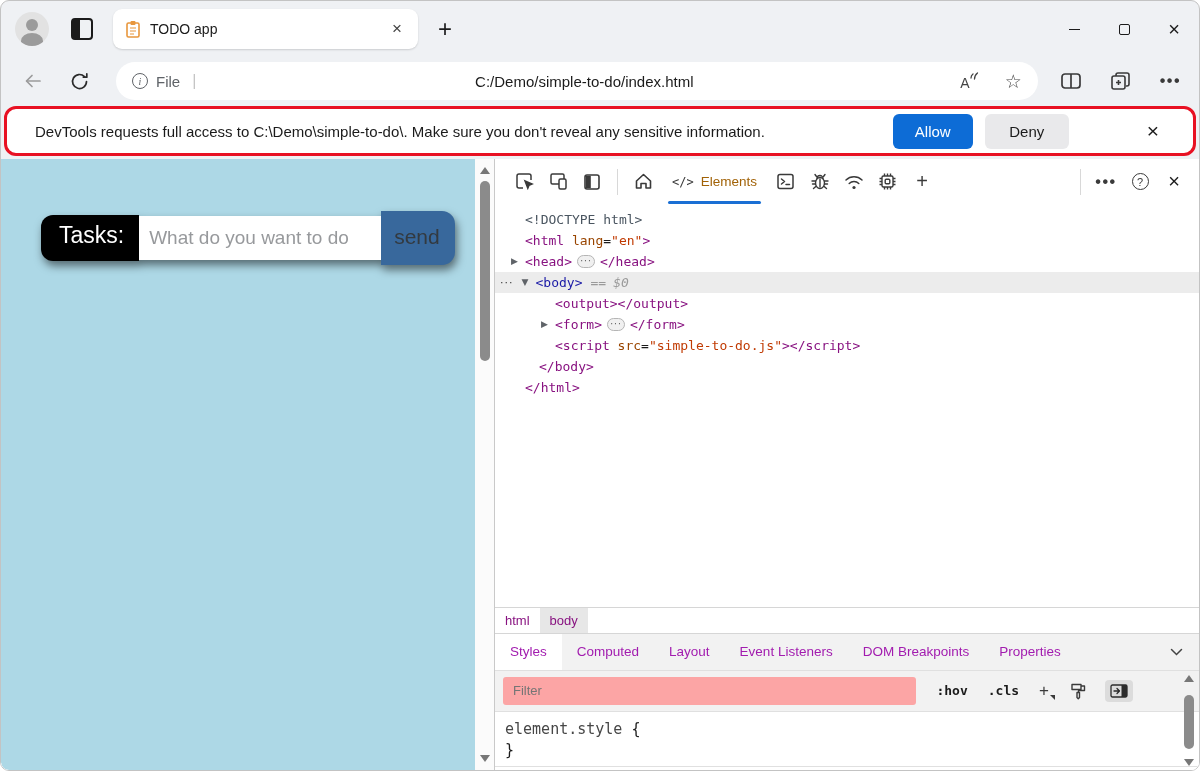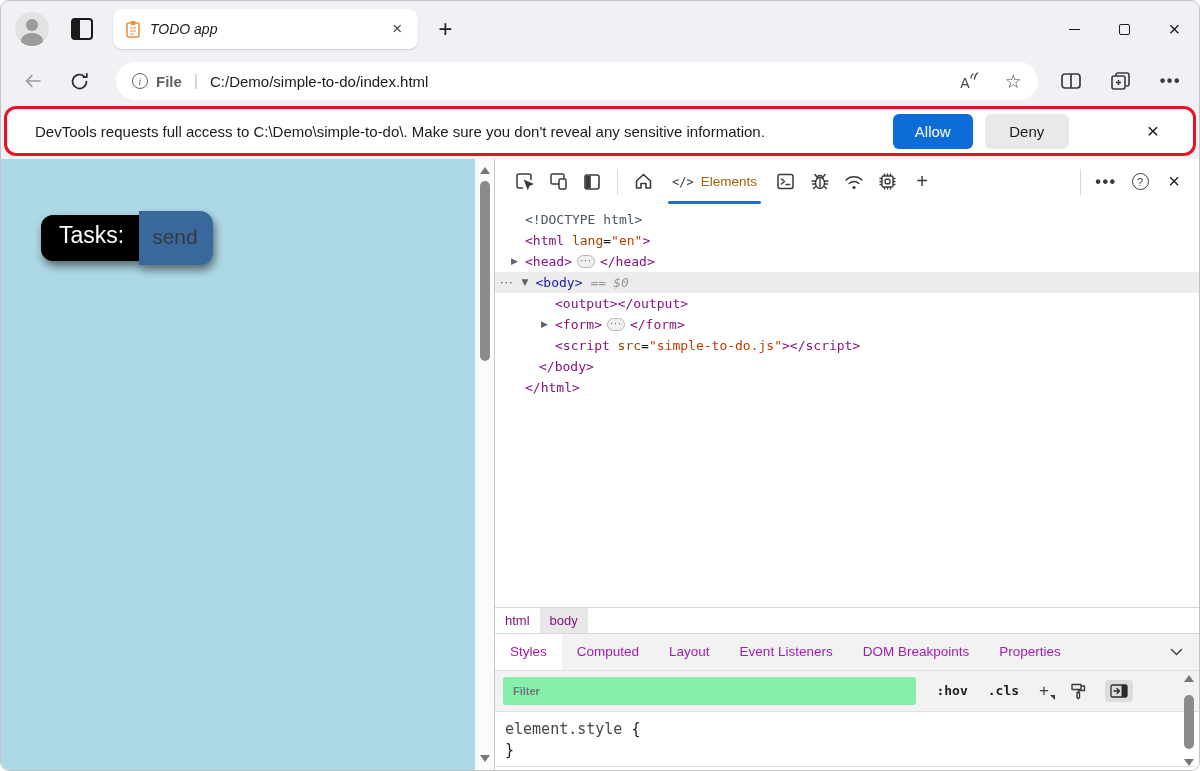--- a/index.html
+++ b/index.html
@@ -3,21 +3,21 @@
 <meta charset="utf-8">
 <style>
   * { box-sizing: border-box; }
   html,body { margin:0; padding:0; background:#fff; }
   body { width:1200px; height:771px; font-family:"Liberation Sans", sans-serif; }
 
   .window { width:1200px; height:771px; border:1px solid #c3c3c3; border-radius:9px;
     overflow:hidden; background:#eff1f4; display:flex; flex-direction:column; }
 
   
-  .titlebar { height:56px; display:flex; align-items:center; flex:none; position:relative;font-style:italic; }
+  .titlebar { height:56px; display:flex; align-items:center; flex:none; position:relative; }
   .avatar { width:34px; height:34px; border-radius:50%; background:#e2e2e2; margin-left:14px; position:relative; overflow:hidden; flex:none; }
   .avatar .head { position:absolute; left:11px; top:7px; width:12px; height:12px; border-radius:50%; background:#9b9b9b; }
   .avatar .bodyp { position:absolute; left:6px; top:21px; width:22px; height:16px; border-radius:50% 50% 0 0; background:#9b9b9b; }
   .tabactions { width:22px; height:22px; border:2px solid #1b1b1b; border-radius:4px; margin-left:22px; position:relative; flex:none; }
   .tabactions::before { content:""; position:absolute; left:0; top:0; bottom:0; width:7px; background:#1b1b1b; }
   .tab { margin-left:20px; width:305px; height:40px; background:#fff; border-radius:9px;
     box-shadow:0 1px 2px rgba(0,0,0,.15); display:flex; align-items:center; padding:0 10px 0 12px; }
   .tab-title { font-size:14px; color:#1b1b1b; margin-left:9px; flex:1; }
   .tab-close { font-size:17px; color:#444; width:22px; height:22px; display:flex; align-items:center; justify-content:center; border-radius:4px; }
   .newtab { font-size:24px; font-weight:300; color:#1b1b1b; margin-left:20px; }
@@ -27,23 +27,23 @@
   .max-glyph { width:11px; height:11px; border:1.6px solid #1b1b1b; border-radius:2px; display:block; }
   .close-glyph { font-size:20px; font-weight:300; line-height:1; }
 
   
   .navbar { height:48px; display:flex; align-items:center; flex:none; padding:0 18px 0 22px; }
   .nav-icon { flex:none; display:flex; align-items:center; justify-content:center; }
   .addressbar { flex:1; height:38px; background:#fff; border-radius:19px; margin-left:26px; margin-right:16px;
     display:flex; align-items:center; padding:0 16px; }
   .info-circle { width:16px; height:16px; border:1.3px solid #5f6368; border-radius:50%; color:#5f6368;
     font-size:10px; display:flex; align-items:center; justify-content:center; font-family:"Liberation Serif", serif; font-style:italic; flex:none; }
-  .file-label { color:#5f6368; font-size:15px; margin-left:8px;font-weight:bold; }
+  .file-label { color:#5f6368; font-size:15px; margin-left:8px; }
   .addr-sep { color:#c5c5c5; font-size:16px; margin:0 12px; }
-  .url-text { color:#1b1b1b; font-size:15px; flex:1; }
+  .url-text { color:#1b1b1b; font-size:15px; flex:1;text-align:center; }
   .read-aloud { position:relative; color:#444; font-size:14px; margin-right:26px; }
   .star { font-size:19px; color:#444; }
   .navbar > .right-icons { display:flex; align-items:center; gap:28px; margin-left:6px; color:#3a3a3a; }
   .more-dots { font-size:16px; letter-spacing:1.5px; color:#3a3a3a; font-weight:700; }
 
   
   .notification { flex:none; margin:1px 3px 3px 3px; border:3px solid #e81123; border-radius:12px;
     background:#fff; height:50px; display:flex; align-items:center; padding:0 20px 0 28px; }
   .notif-msg { font-size:15px; color:#1b1b1b; }
   .notif-spacer { flex:1; }
@@ -117,21 +117,21 @@
   .stab { display:flex; align-items:center; padding:0 15px; font-size:13.5px; color:#a21caf; }
   .stab.active { background:#fff; }
   .stabs-spacer { flex:1; }
   .tabs-chevron { display:flex; align-items:center; margin-right:16px; color:#444; }
 
   
   .styles-area { flex:1; min-height:0; position:relative; display:flex; flex-direction:column; }
   .filter-row { height:41px; flex:none; background:#f2f2f2; border-bottom:1px solid #e0e0e0;
     display:flex; align-items:center; padding:0 66px 0 8px; }
   .filter-input { flex:1; max-width:438px; height:28px; border:none; outline:none; border-radius:3px;
-    background:#86efac; font-size:11px; padding:0 10px; font-family:"Liberation Sans", sans-serif; color:#333;font-weight:bold; }
+    background:#fca5a5; font-size:13px; padding:0 10px; font-family:"Liberation Sans", sans-serif; color:#333; }
   .filter-input::placeholder { color:#757575; }
   .tok { font-weight:700; font-size:13px; color:#1b1b1b; margin-left:20px; font-family:"DejaVu Sans Mono", monospace; }
   .plus-tool { position:relative; font-size:17px; color:#3a3a3a; margin-left:20px; font-weight:400; }
   .plus-tool::after { content:""; position:absolute; right:-6px; bottom:1px; border-left:5px solid transparent; border-top:5px solid #3a3a3a; }
   .tool-icon { margin-left:20px; display:flex; align-items:center; color:#3a3a3a; }
   .toggle-pill { margin-left:18px; width:28px; height:22px; border-radius:4px; background:#dcdcdc; display:flex; align-items:center; justify-content:center; }
 
   .styles-content { flex:1; min-height:0; overflow:hidden; font-family:"DejaVu Sans Mono", monospace; font-size:15px; color:#1b1b1b; }
   .srow { padding:0 10px; line-height:21px; white-space:pre; }
   .srow.first { padding-top:7px; }
@@ -233,20 +233,21 @@
     <div class="btn btn-allow">Allow</div>
     <div class="btn btn-deny">Deny</div>
     <span class="notif-close">×</span>
   </div>
 
   <div class="content">
 
     <div class="page">
       <div class="todo-form">
         <span class="tasks-label">Tasks:</span>
+        <input class="todo-input" type="text" placeholder="What do you want to do" style="">
         <button class="send-btn">send</button>
       </div>
     </div>
 
     <div class="page-scroll">
       <div class="tri-up"></div>
       <div class="thumb"></div>
       <div class="gap"></div>
       <div class="tri-down"></div>
     </div>

